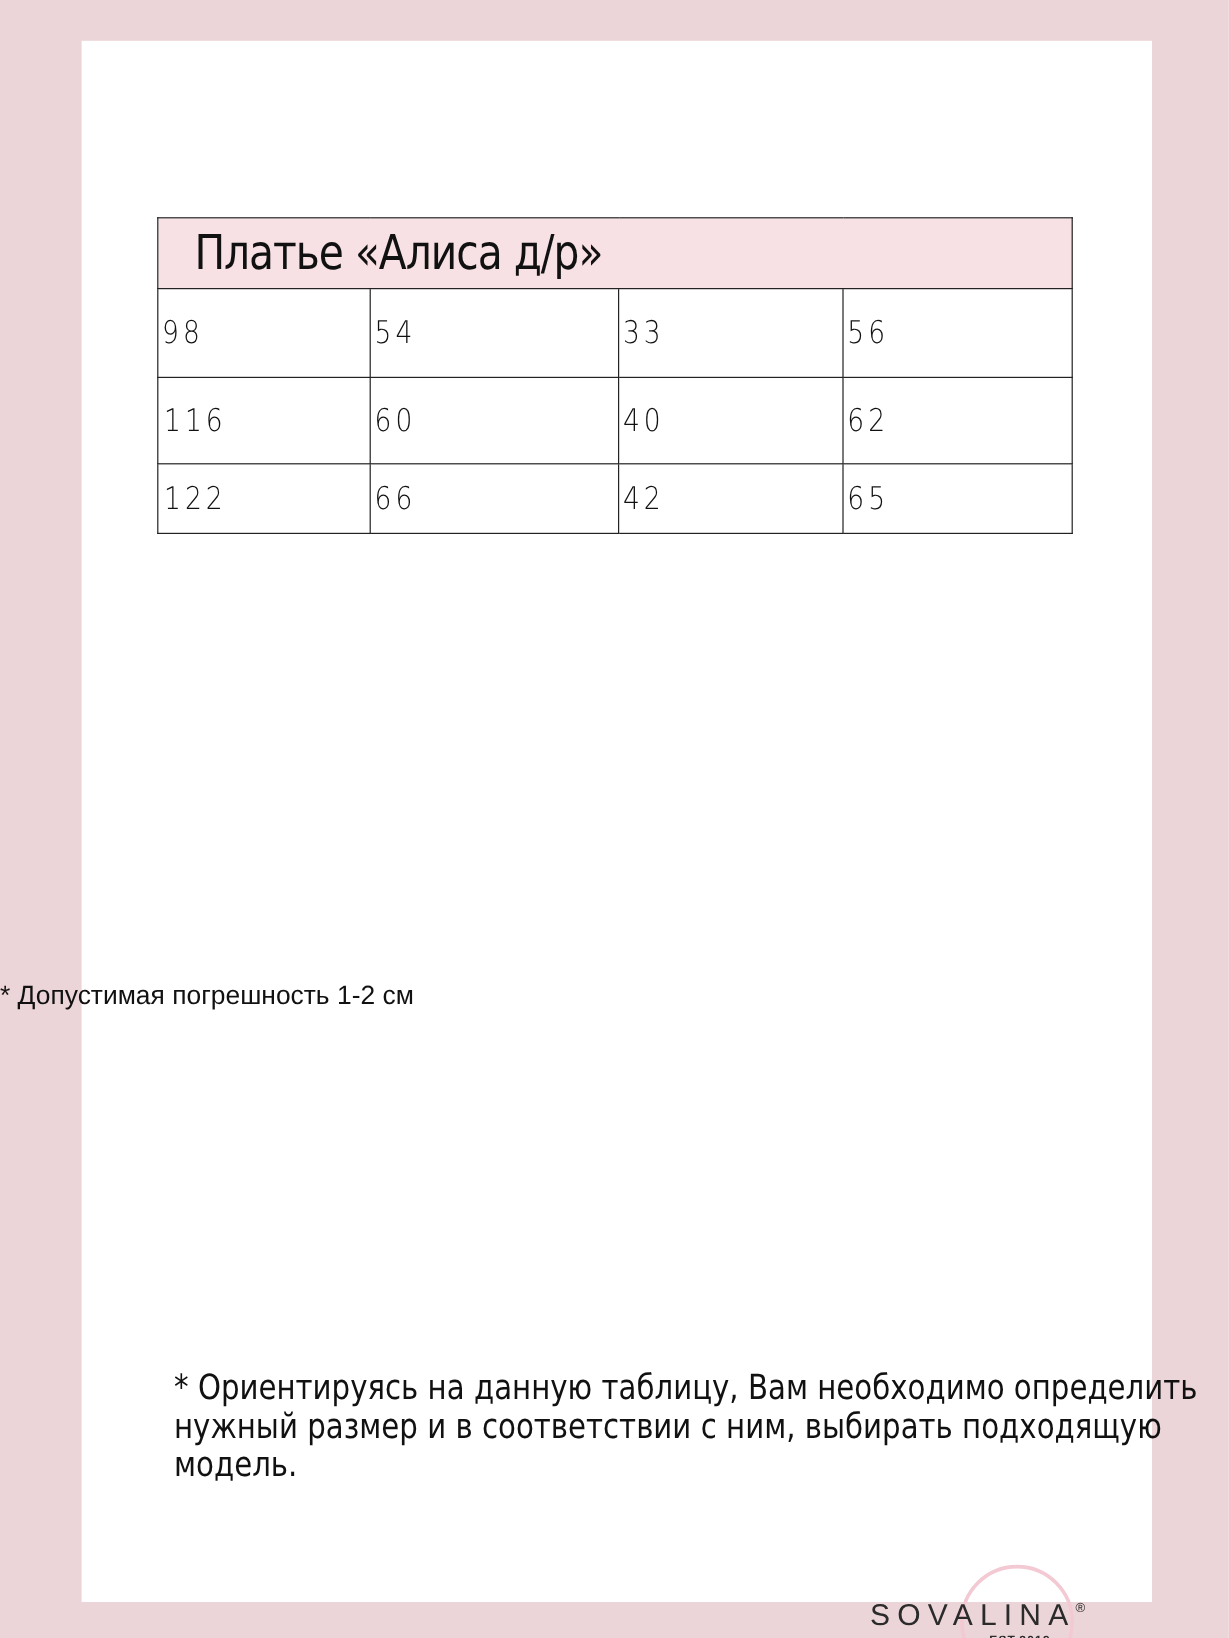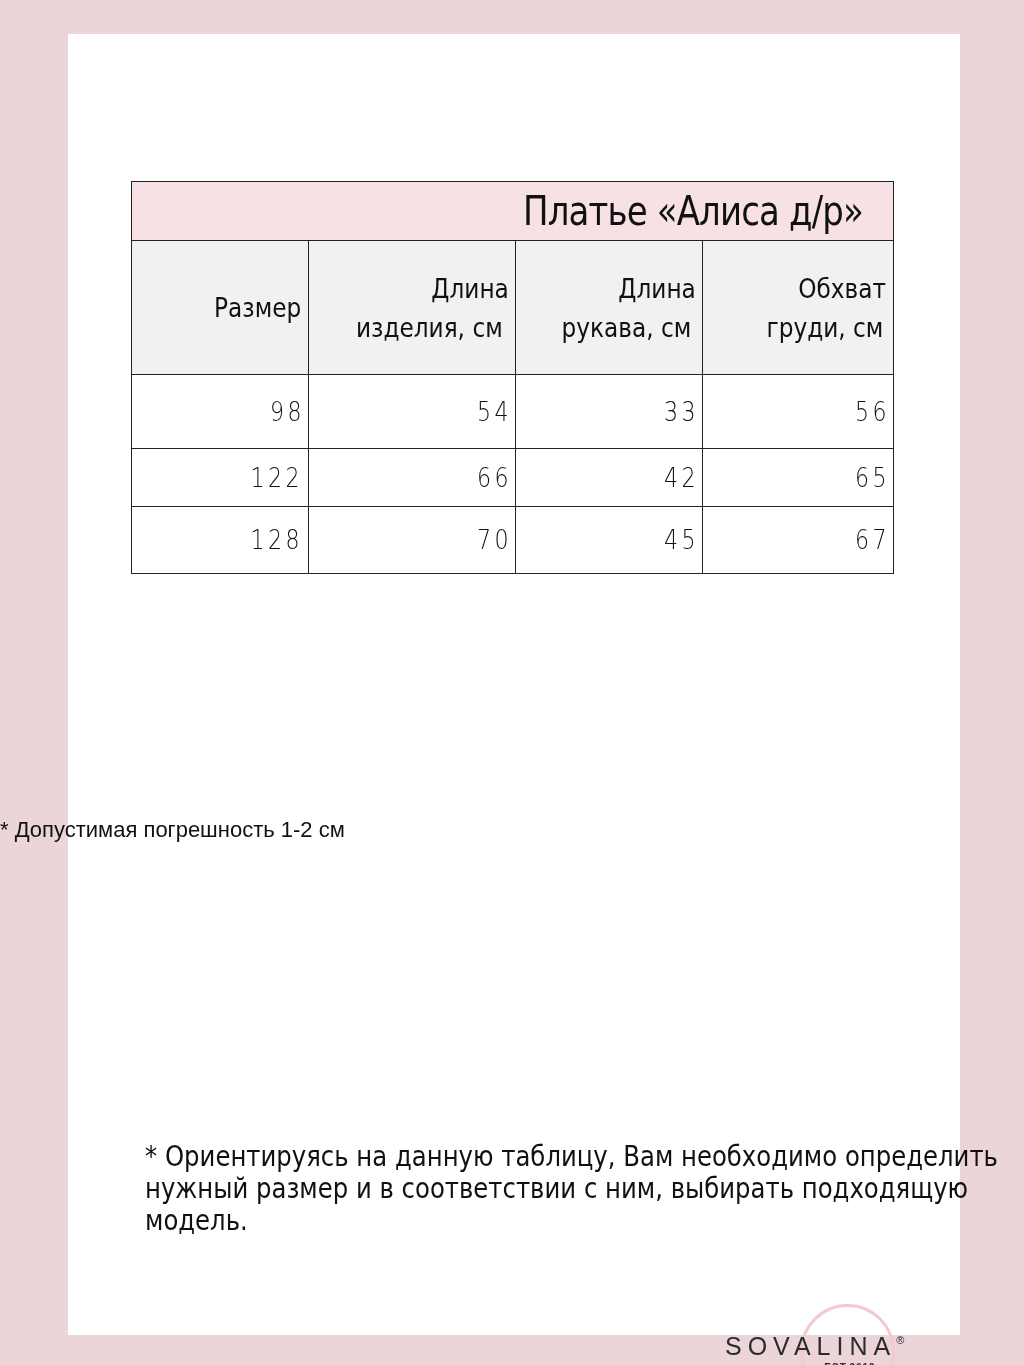--- a/index.html
+++ b/index.html
@@ -1,19 +1,19 @@
 <!DOCTYPE html>
 <html><head>
 <meta charset="utf-8">
 <style>
   html,body{margin:0;padding:0;}
   body{width:1024px;height:1365px;background:#ecd5d8;position:relative;overflow:hidden;font-family:"Liberation Sans",sans-serif;color:#111;}
   .card{position:absolute;left:68px;top:34px;width:892px;height:1301px;background:#ffffff;}
   .tbl{position:absolute;left:131px;top:181px;width:762px;border-collapse:collapse;table-layout:fixed;}
-  .tbl td{border:1.5px solid #222;text-align:right;vertical-align:middle;padding:0;}
+  .tbl td{border:1.5px solid #222;text-align:left;vertical-align:middle;padding:0;}
   .title-cell{background:#f7e1e4;height:58px;font-size:40px;font-family:"DejaVu Sans",sans-serif;font-weight:400;letter-spacing:-1px;transform-origin:center;}
   .title-cell span{display:inline-block;transform:scaleX(0.85);}
   .hdr td{background:#f1f1f1;height:133px;font-size:27px;line-height:39px;font-family:"DejaVu Sans",sans-serif;}
   .hdr td span{display:inline-block;transform:scaleX(0.86);}
   .num td{font-size:26px;font-family:"DejaVu Sans",sans-serif;font-weight:300;letter-spacing:4px;}
   .num td span{display:inline-block;transform:scaleX(0.85);}
   .note1{position:absolute;left:0;width:1024px;top:817px;text-align:left;font-size:22px;font-family:"Liberation Sans",sans-serif;}
   .note2{position:absolute;left:145px;top:1140px;width:760px;font-size:29px;line-height:32px;font-family:"DejaVu Sans",sans-serif;}
   .note2 span{display:inline-block;transform:scaleX(0.84);transform-origin:left;white-space:pre;}
   .logo{position:absolute;left:725px;top:1308px;width:230px;height:80px;}
@@ -31,43 +31,37 @@
   <colgroup>
     <col style="width:177px">
       <col style="width:207px">
       <col style="width:187px">
       <col style="width:191px">
   </colgroup>
   <tbody>
       <tr>
     <td class="title-cell" colspan="4"><span>Платье «Алиса д/р»</span></td>
   </tr>
-  <tr class="hdr">
-    <td><span>Размер</span></td>
-    <td><span>Длина</span><br><span>изделия, см</span></td>
-    <td><span>Длина</span><br><span>рукава, см</span></td>
-    <td><span>Обхват</span><br><span>груди, см</span></td>
-  </tr>
   <tr class="num" style="height:74px">
     <td><span>98</span></td>
     <td><span>54</span></td>
     <td><span>33</span></td>
     <td><span>56</span></td>
   </tr>
+  <tr class="num" style="height:72px">
+    <td><span>116</span></td>
+    <td><span>60</span></td>
+    <td><span>40</span></td>
+    <td><span>62</span></td>
+  </tr>
   <tr class="num" style="height:58px">
     <td><span>122</span></td>
     <td><span>66</span></td>
     <td><span>42</span></td>
     <td><span>65</span></td>
-  </tr>
-  <tr class="num" style="height:67px">
-    <td><span>128</span></td>
-    <td><span>70</span></td>
-    <td><span>45</span></td>
-    <td><span>67</span></td>
   </tr>
 </tbody>
   </table>
 
 <div class="note1">* Допустимая погрешность 1-2 см</div>
 
 <div class="note2">
   <span>* Ориентируясь на данную таблицу, Вам необходимо определить</span><br>
   <span>нужный размер и в соответствии с ним, выбирать подходящую</span><br>
   <span>модель.</span>

